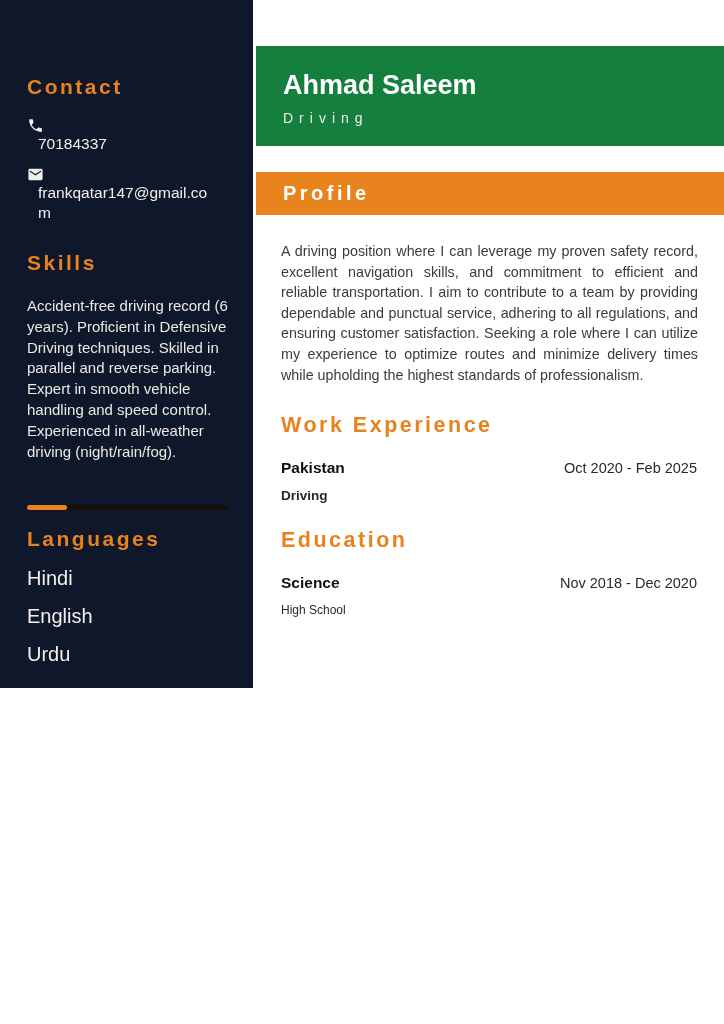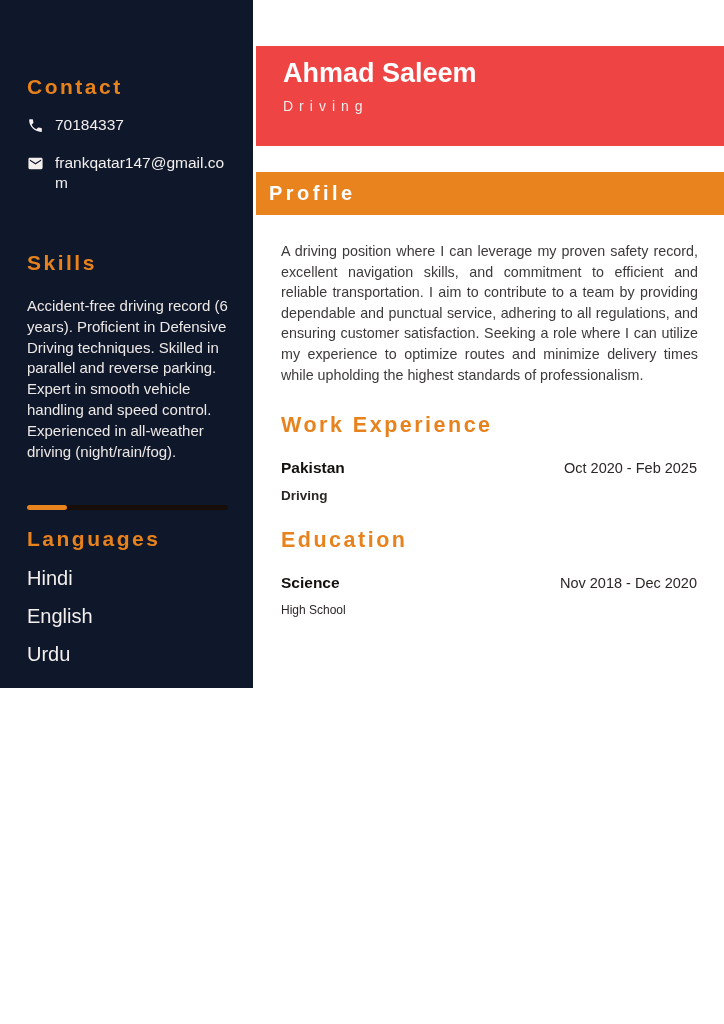--- a/index.html
+++ b/index.html
@@ -16,22 +16,22 @@
     position: absolute; left: 0; top: 0; width: 253px; height: 688px;
     background: #0f172a; overflow: hidden;
   }
   .side-title {
     position: absolute; left: 27px;
     color: #e8821d; font-size: 21px; font-weight: bold; letter-spacing: 2.5px;
     line-height: 1;
   }
   .contact-title { top: 76px; }
   .contact-list { position: absolute; left: 27px; top: 115px; width: 205px; }
-  .contact-row { display: flex; align-items: flex-start; }
-  .contact-row + .contact-row { margin-top: 18px; }
+  .contact-row { display: flex; align-items: flex-start; flex-direction: column; }
+  .contact-row + .contact-row { margin-top: 10px; }
   .contact-icon { width: 17px; height: 17px; flex: 0 0 17px; margin-top: 2px; }
   .contact-icon svg { width: 100%; height: 100%; display: block; fill: #f2efed; }
   .contact-text {
     margin-left: 11px; color: #f2efed; font-size: 15.5px; line-height: 20px;
     overflow-wrap: anywhere; width: 172px;
   }
   .skills-title { top: 252px; }
   .skills-text {
     position: absolute; left: 27px; top: 296px; width: 202px;
     color: #ece8e6; font-size: 15px; line-height: 20.8px;
@@ -44,29 +44,29 @@
     position: absolute; left: 0; top: 0; height: 5px; width: 20%;
     background: #e8831e; border-radius: 3px;
   }
   .languages-title { top: 528px; }
   .lang-list { position: absolute; left: 27px; top: 570px; }
   .lang-item { color: #f2efed; font-size: 20px; line-height: 16px; margin-bottom: 22px; }
 
   
   .header-band {
     position: absolute; left: 256px; top: 46px; width: 468px; height: 100px;
-    background: #ef4444; padding: 12px 0 0 27px;
+    background: #15803d; padding: 24px 0 0 27px;
   }
   .person-name { color: #ffffff; font-size: 27px; font-weight: bold; line-height: 1.15; }
   .person-role { margin-top: 9px; color: #efeceb; font-size: 14px; letter-spacing: 6px; }
 
   
   .profile-band {
     position: absolute; left: 256px; top: 172px; width: 468px; height: 43px;
-    background: #e8831e; display: flex; align-items: center; padding-left: 13px;
+    background: #e8831e; display: flex; align-items: center; padding-left: 27px;
   }
   .profile-band-label { color: #ffffff; font-size: 20px; font-weight: bold; letter-spacing: 3.5px; }
 
   
   .profile-text {
     position: absolute; left: 281px; top: 241px; width: 417px;
     color: #3d3b3a; font-size: 14.3px; line-height: 20.6px;
     text-align: justify;
   }
   .main-section { position: absolute; left: 281px; width: 416px; }

